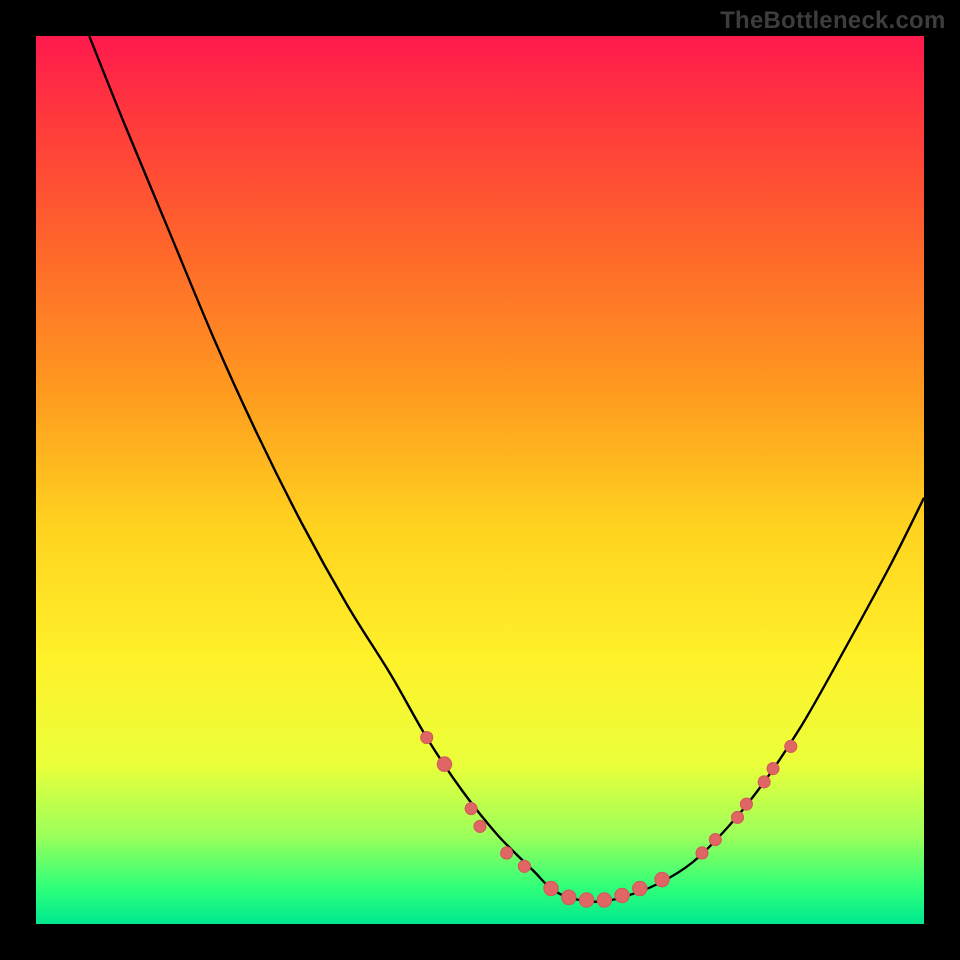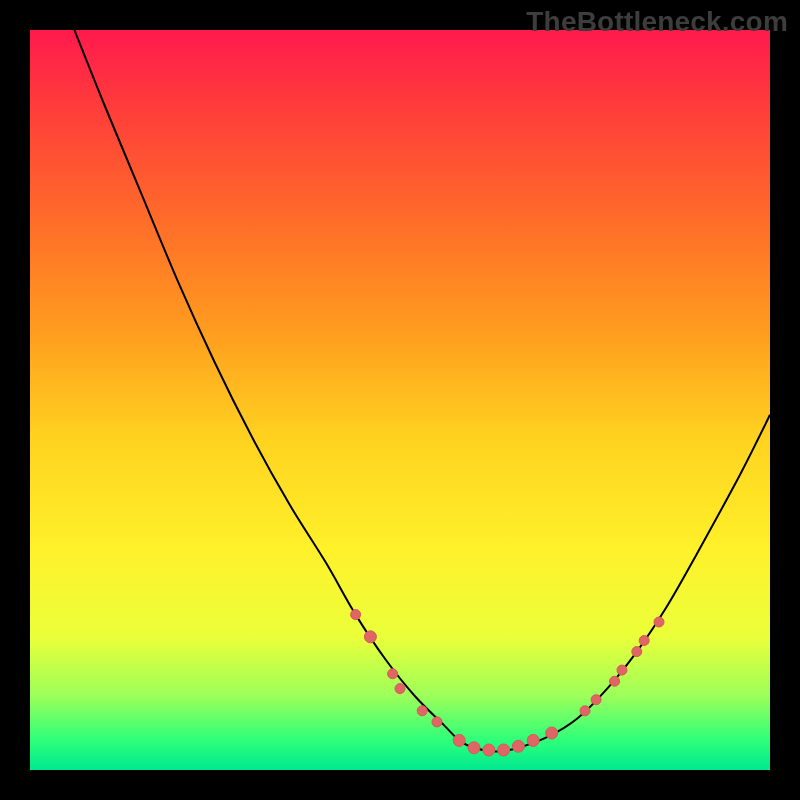--- a/index.html
+++ b/index.html
@@ -37,21 +37,21 @@
       #9cff5a 90%,
       #2dff7a 96%,
       #00e890 100%
     );
   }
   .watermark {
     position: absolute;
     top: 6px;
     right: 12px;
     color: #3d3d3d;
-    font-size: 28px;
+    font-size: 20px;
     font-weight: 600;
     letter-spacing: 0.2px;
     user-select: none;
   }
   svg.curve {
     position: absolute;
     inset: 0;
     width: 100%;
     height: 100%;
     overflow: visible;

